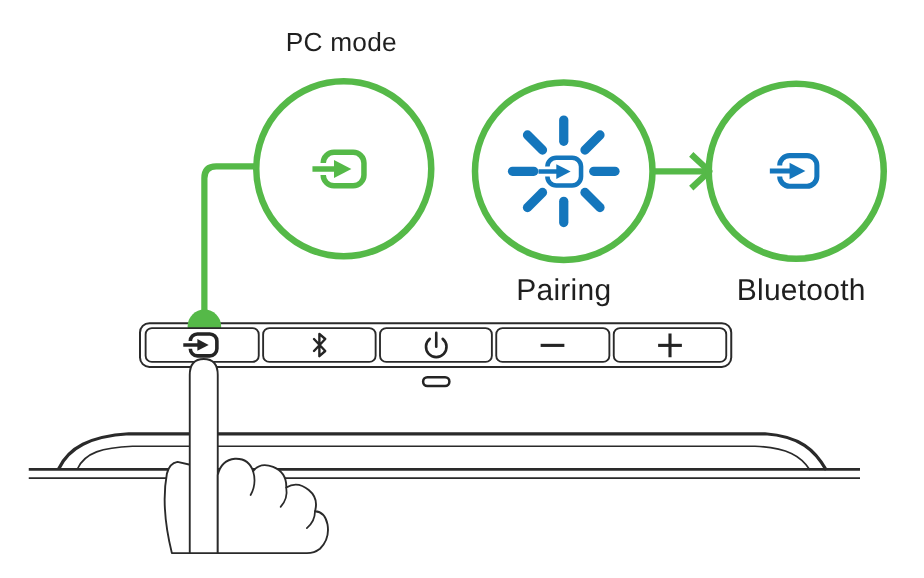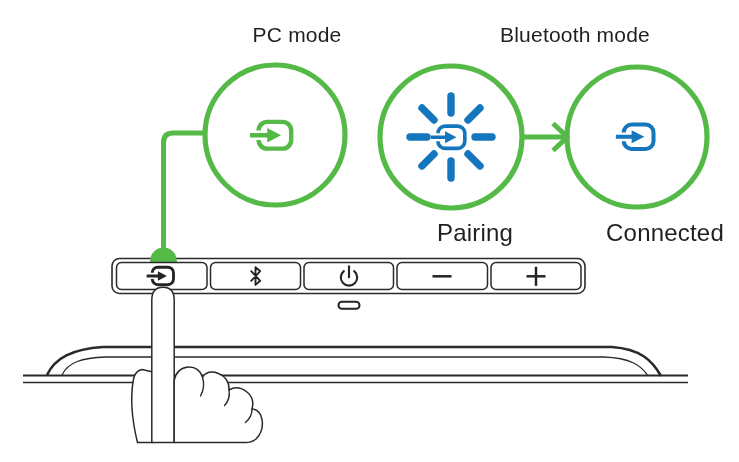--- a/index.html
+++ b/index.html
@@ -3,21 +3,21 @@
 <meta charset="utf-8">
 <style>
   html,body{margin:0;padding:0;background:#fff;}
   .stage{
     position:relative;width:739px;height:462px;background:var(--bg);
     font-family:"Liberation Sans", sans-serif;overflow:hidden;
   }
   .stage svg{position:absolute;left:0;top:0;}
   .label{
     position:absolute;transform:translateX(-50%);white-space:nowrap;
-    color:var(--text);letter-spacing:0.2px;margin-left:24px;
+    color:var(--text);letter-spacing:0.2px;
   }
   .label.top{font-size:21px;top:23px;}
   .label.sub{font-size:24px;top:219px;}
   
   .st-green{stroke:var(--green);fill:none;}
   .f-green{fill:var(--green);stroke:none;}
   .st-ink{stroke:var(--ink);fill:none;}
   .st-blue{stroke:var(--blue);fill:none;}
   .ic-green{color:var(--green);}
   .ic-blue{color:var(--blue);}
@@ -125,16 +125,15 @@
       <path class="hand" d="M137.5 442.5 Q128.5 406 133.5 379 Q135.5 370.5 142 369.5 L153 372 L153 442.5 Z"></path>
       <path class="hand" d="M151.8 442.5 L151.8 300 Q151.8 287.2 163 287.2 Q174.2 287.2 174.2 300 L174.2 442.5 Z"></path>
       <path class="hand" d="M174.2 442.5 L174.2 380 Q177 368 188 367 Q199 366.5 202.5 377 Q208 369.5 218.5 373.5 Q229.5 378 229 390 Q238 384.5 247 392 Q255 398.5 252 409 Q260 409.5 262 419.5 Q264 431 256 439 Q251.5 442.5 245.5 442.5 Z"></path>
       <path class="crease" d="M202.5 377 Q205.5 387 200.5 396"></path>
       <path class="crease" d="M229 390 Q230.5 399 224.5 405.5"></path>
       <path class="crease" d="M252 409 Q252 417 245.5 422.5"></path>
     </g>
   </svg>
 
   <div class="label top" style="left:273px;">PC mode</div>
-  <div class="label top" style="left:551px;">Bluetooth mode</div>
   <div class="label sub" style="left:451px;">Pairing</div>
-  <div class="label sub" style="left:641px;">Connected</div>
+  <div class="label sub" style="left:641px;">Bluetooth</div>
 </div>
 
 </body></html>

